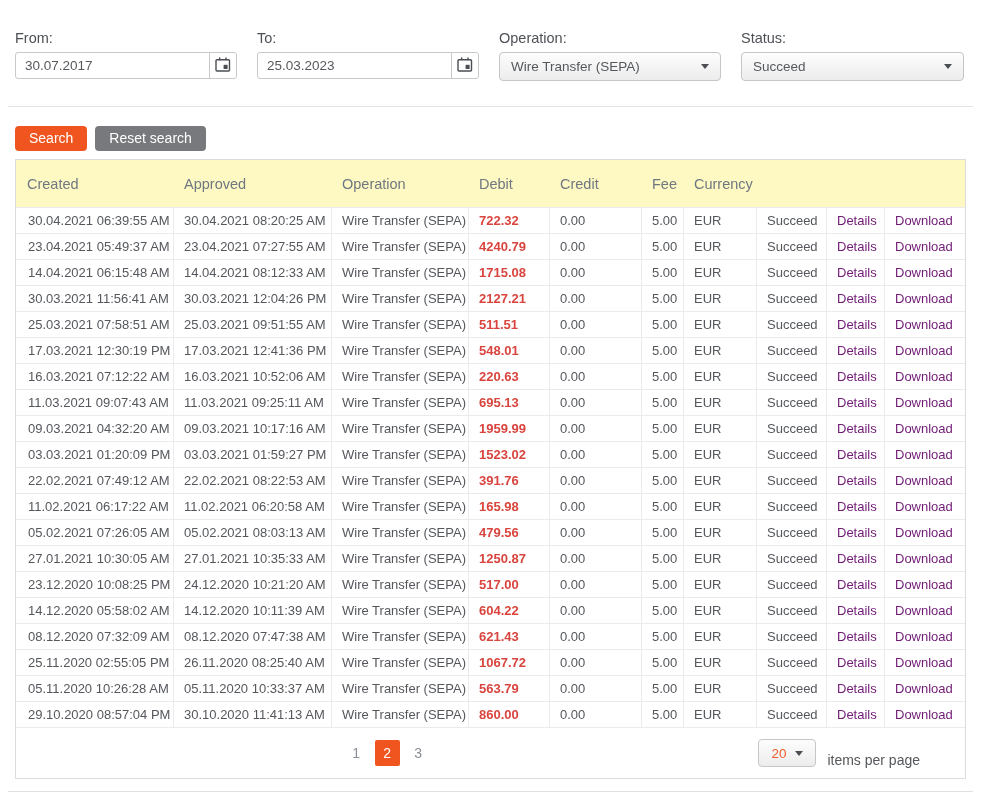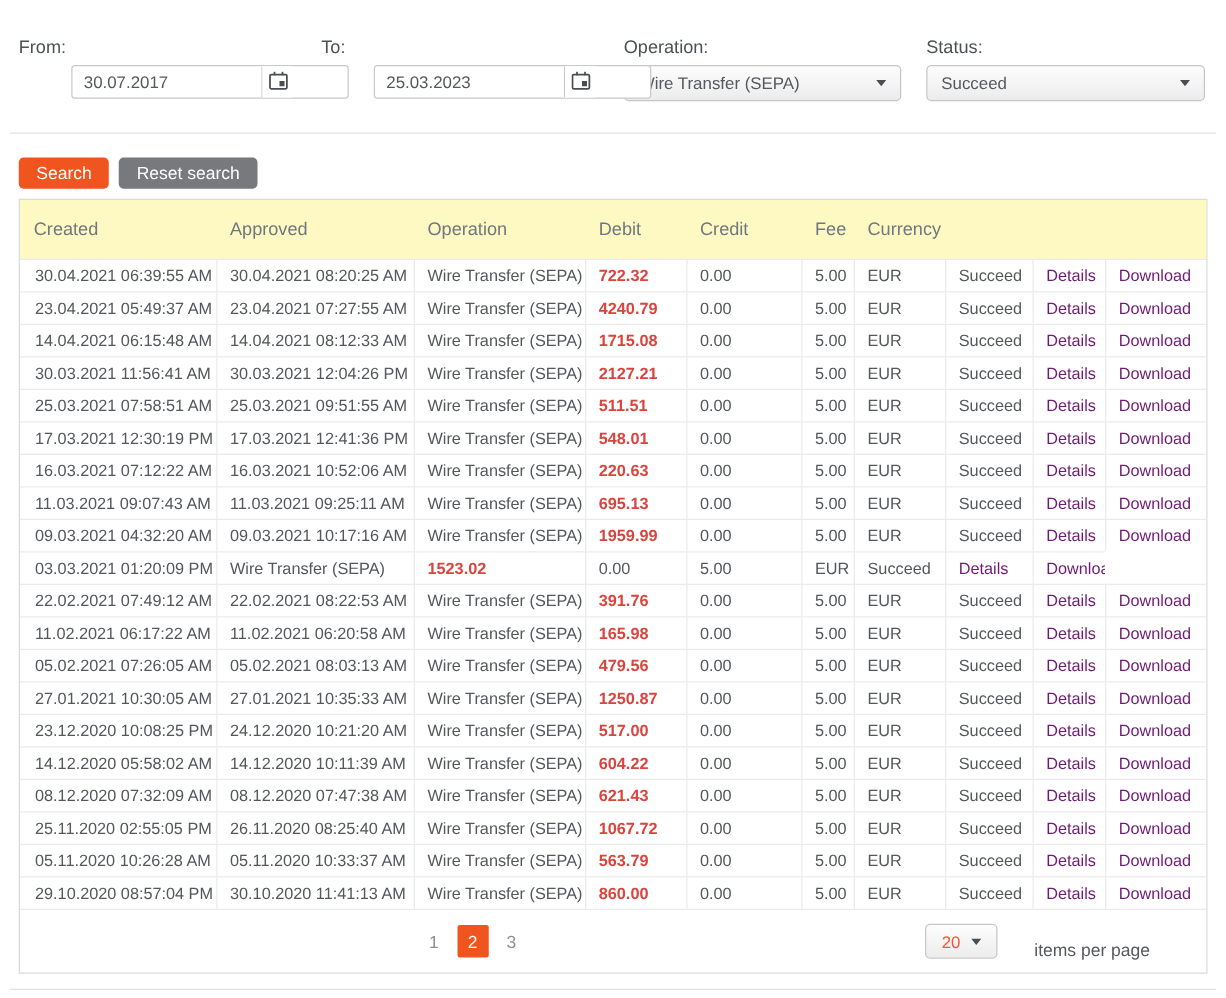--- a/index.html
+++ b/index.html
@@ -26,21 +26,20 @@
   .date-wrap { position: relative; height: 27px; }
   .date-input {
     width: 100%; height: 27px;
     border: 1px solid #c9c9c9;
     border-radius: 3px;
     padding: 0 30px 0 9px;
     font-family: "Liberation Sans", sans-serif;
     font-size: 13.5px;
     color: #55585c;
     background: #fff;
-    margin-left: 42px;
   }
   .cal-btn {
     position: absolute; top: 1px; right: 1px; bottom: 1px;
     width: 27px;
     background: #fff;
     border: none;
     border-left: 1px solid #c9c9c9;
     border-radius: 0 3px 3px 0;
     display: flex; align-items: center; justify-content: center;
     cursor: pointer;
@@ -126,21 +125,21 @@
   .page-btn {
     min-width: 25px; height: 26px;
     display: flex; align-items: center; justify-content: center;
     color: #8a9097;
     font-size: 14px;
     cursor: pointer;
     border-radius: 2px;
     padding: 0 6px;
   }
   .page-btn.active { background: #f1551f; color: #fff; }
-  .per-page { display: flex; align-items: center; gap: 29px; padding-right: 45px; }
+  .per-page { display: flex; align-items: center; gap: 11px; padding-right: 45px; }
   .pp-select {
     width: 58px; height: 28px;
     border: 1px solid #c6c6c6;
     border-radius: 4px;
     background: linear-gradient(#fdfdfd, #ececed);
     display: flex; align-items: center; justify-content: center;
     gap: 9px;
     cursor: pointer;
   }
   .pp-value { color: #ef5b2e; font-size: 13.5px; }
@@ -362,20 +361,21 @@
         <div class="cell c-status">Succeed</div>
         <div class="cell c-details">
           <a>Details</a>
         </div>
         <div class="cell c-download">
           <a>Download</a>
         </div>
       </div>
       <div class="trow grid-row">
         <div class="cell c-created">03.03.2021 01:20:09 PM</div>
+        <div class="cell c-approved">03.03.2021 01:59:27 PM</div>
         <div class="cell c-operation">Wire Transfer (SEPA)</div>
         <div class="cell c-debit">1523.02</div>
         <div class="cell c-credit">0.00</div>
         <div class="cell c-fee">5.00</div>
         <div class="cell c-currency">EUR</div>
         <div class="cell c-status">Succeed</div>
         <div class="cell c-details">
           <a>Details</a>
         </div>
         <div class="cell c-download">

